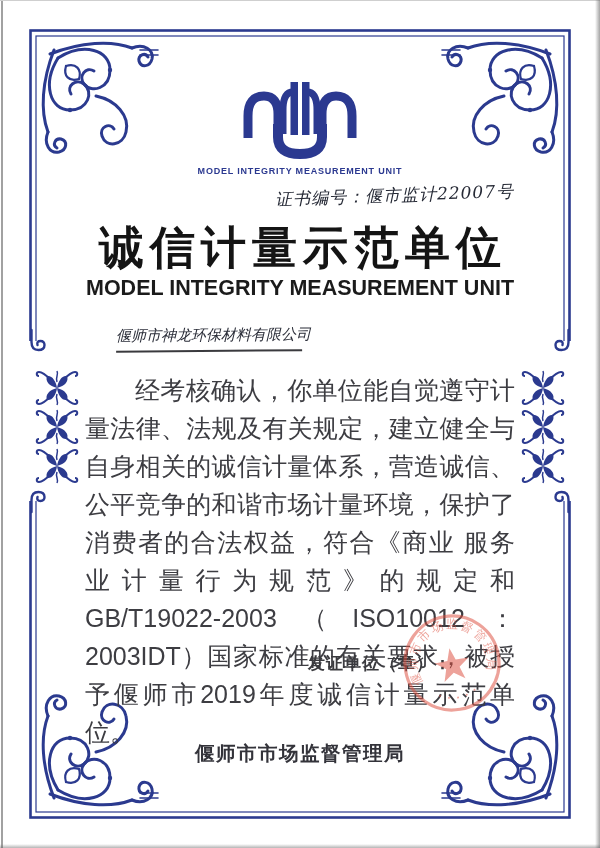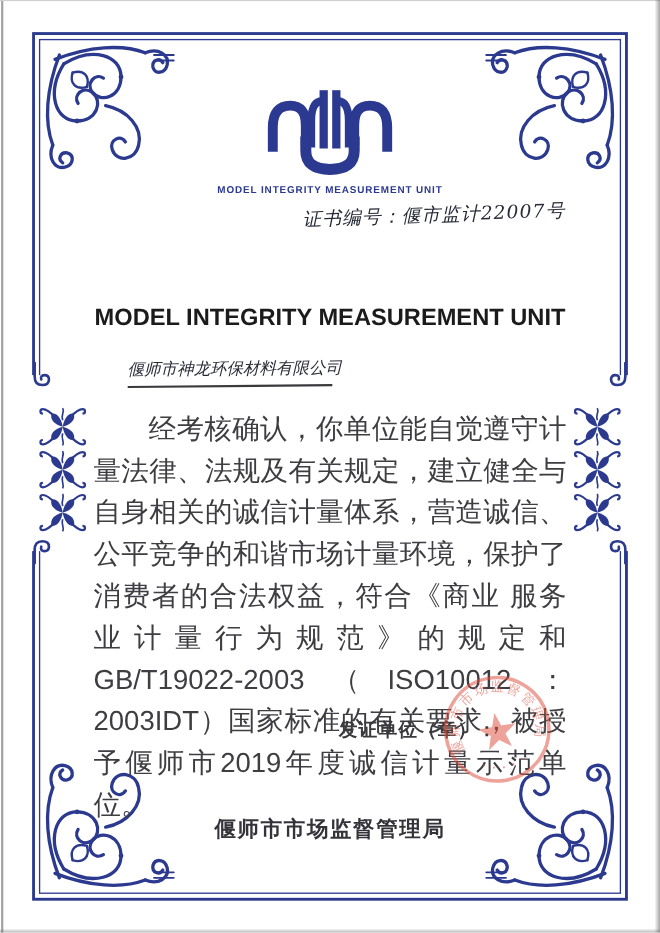--- a/index.html
+++ b/index.html
@@ -132,20 +132,21 @@
         <path d="M 38,44 V 57 Q 38,74 60,74 Q 82,74 82,57 V 44" stroke-width="10"></path>
       </g>
       <rect x="50.5" y="2" width="7.5" height="53" fill="#2b3990"></rect>
       <rect x="62" y="2" width="7.5" height="53" fill="#2b3990"></rect>
     </svg>
     <div class="logo-caption">MODEL INTEGRITY MEASUREMENT UNIT</div>
   </div>
 
   <div class="abs cert-no"><span>证书编号：</span><span>偃市监计22007号</span></div>
 
+  <div class="abs title-cn">诚信计量示范单位</div>
   <div class="abs title-en">MODEL INTEGRITY MEASUREMENT UNIT</div>
 
   <div class="abs company">偃师市神龙环保材料有限公司</div>
 
   <div class="abs body-text">经考核确认，你单位能自觉遵守计量法律、法规及有关规定，建立健全与自身相关的诚信计量体系，营造诚信、公平竞争的和谐市场计量环境，保护了消费者的合法权益，符合《商业 服务业计量行为规范》的规定和GB/T19022-2003（ISO10012：2003IDT）国家标准的有关要求，被授予偃师市2019年度诚信计量示范单位。</div>
 
   <div class="abs issuer">发证单位（章）：</div>
 
   <svg class="abs seal" viewBox="0 0 120 120">
     <g opacity="0.52" transform="rotate(-10 60 60)">

